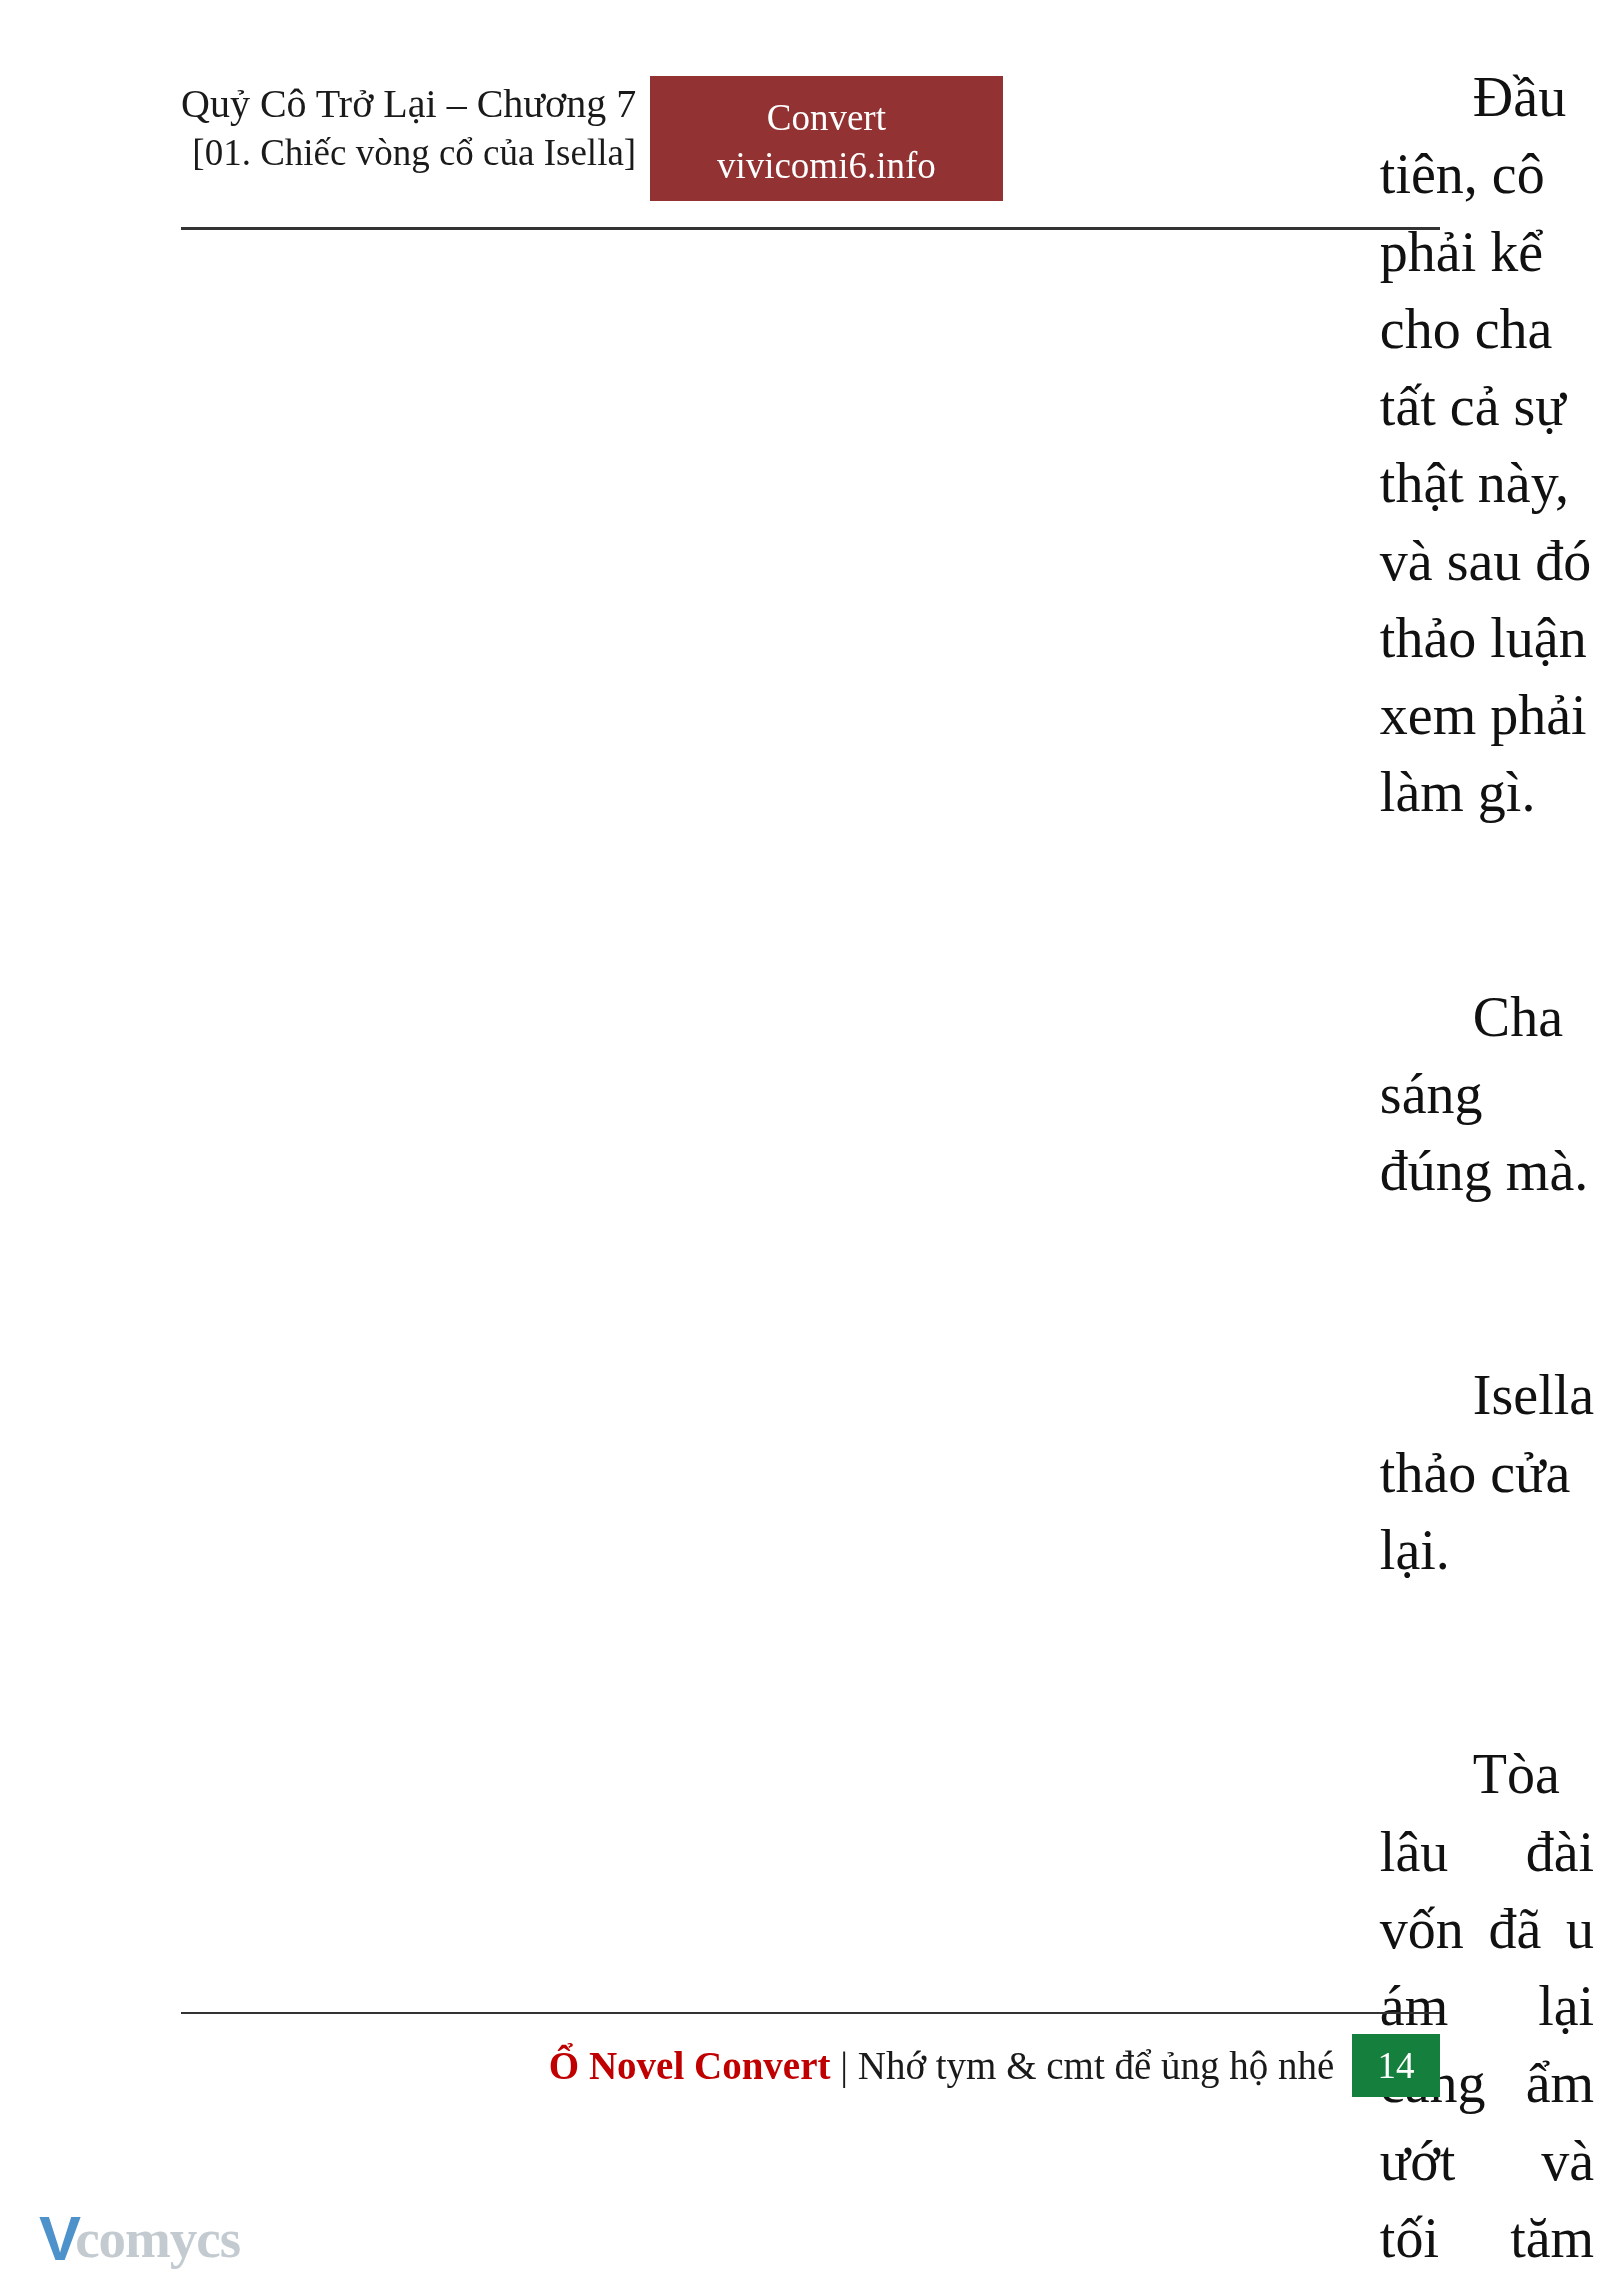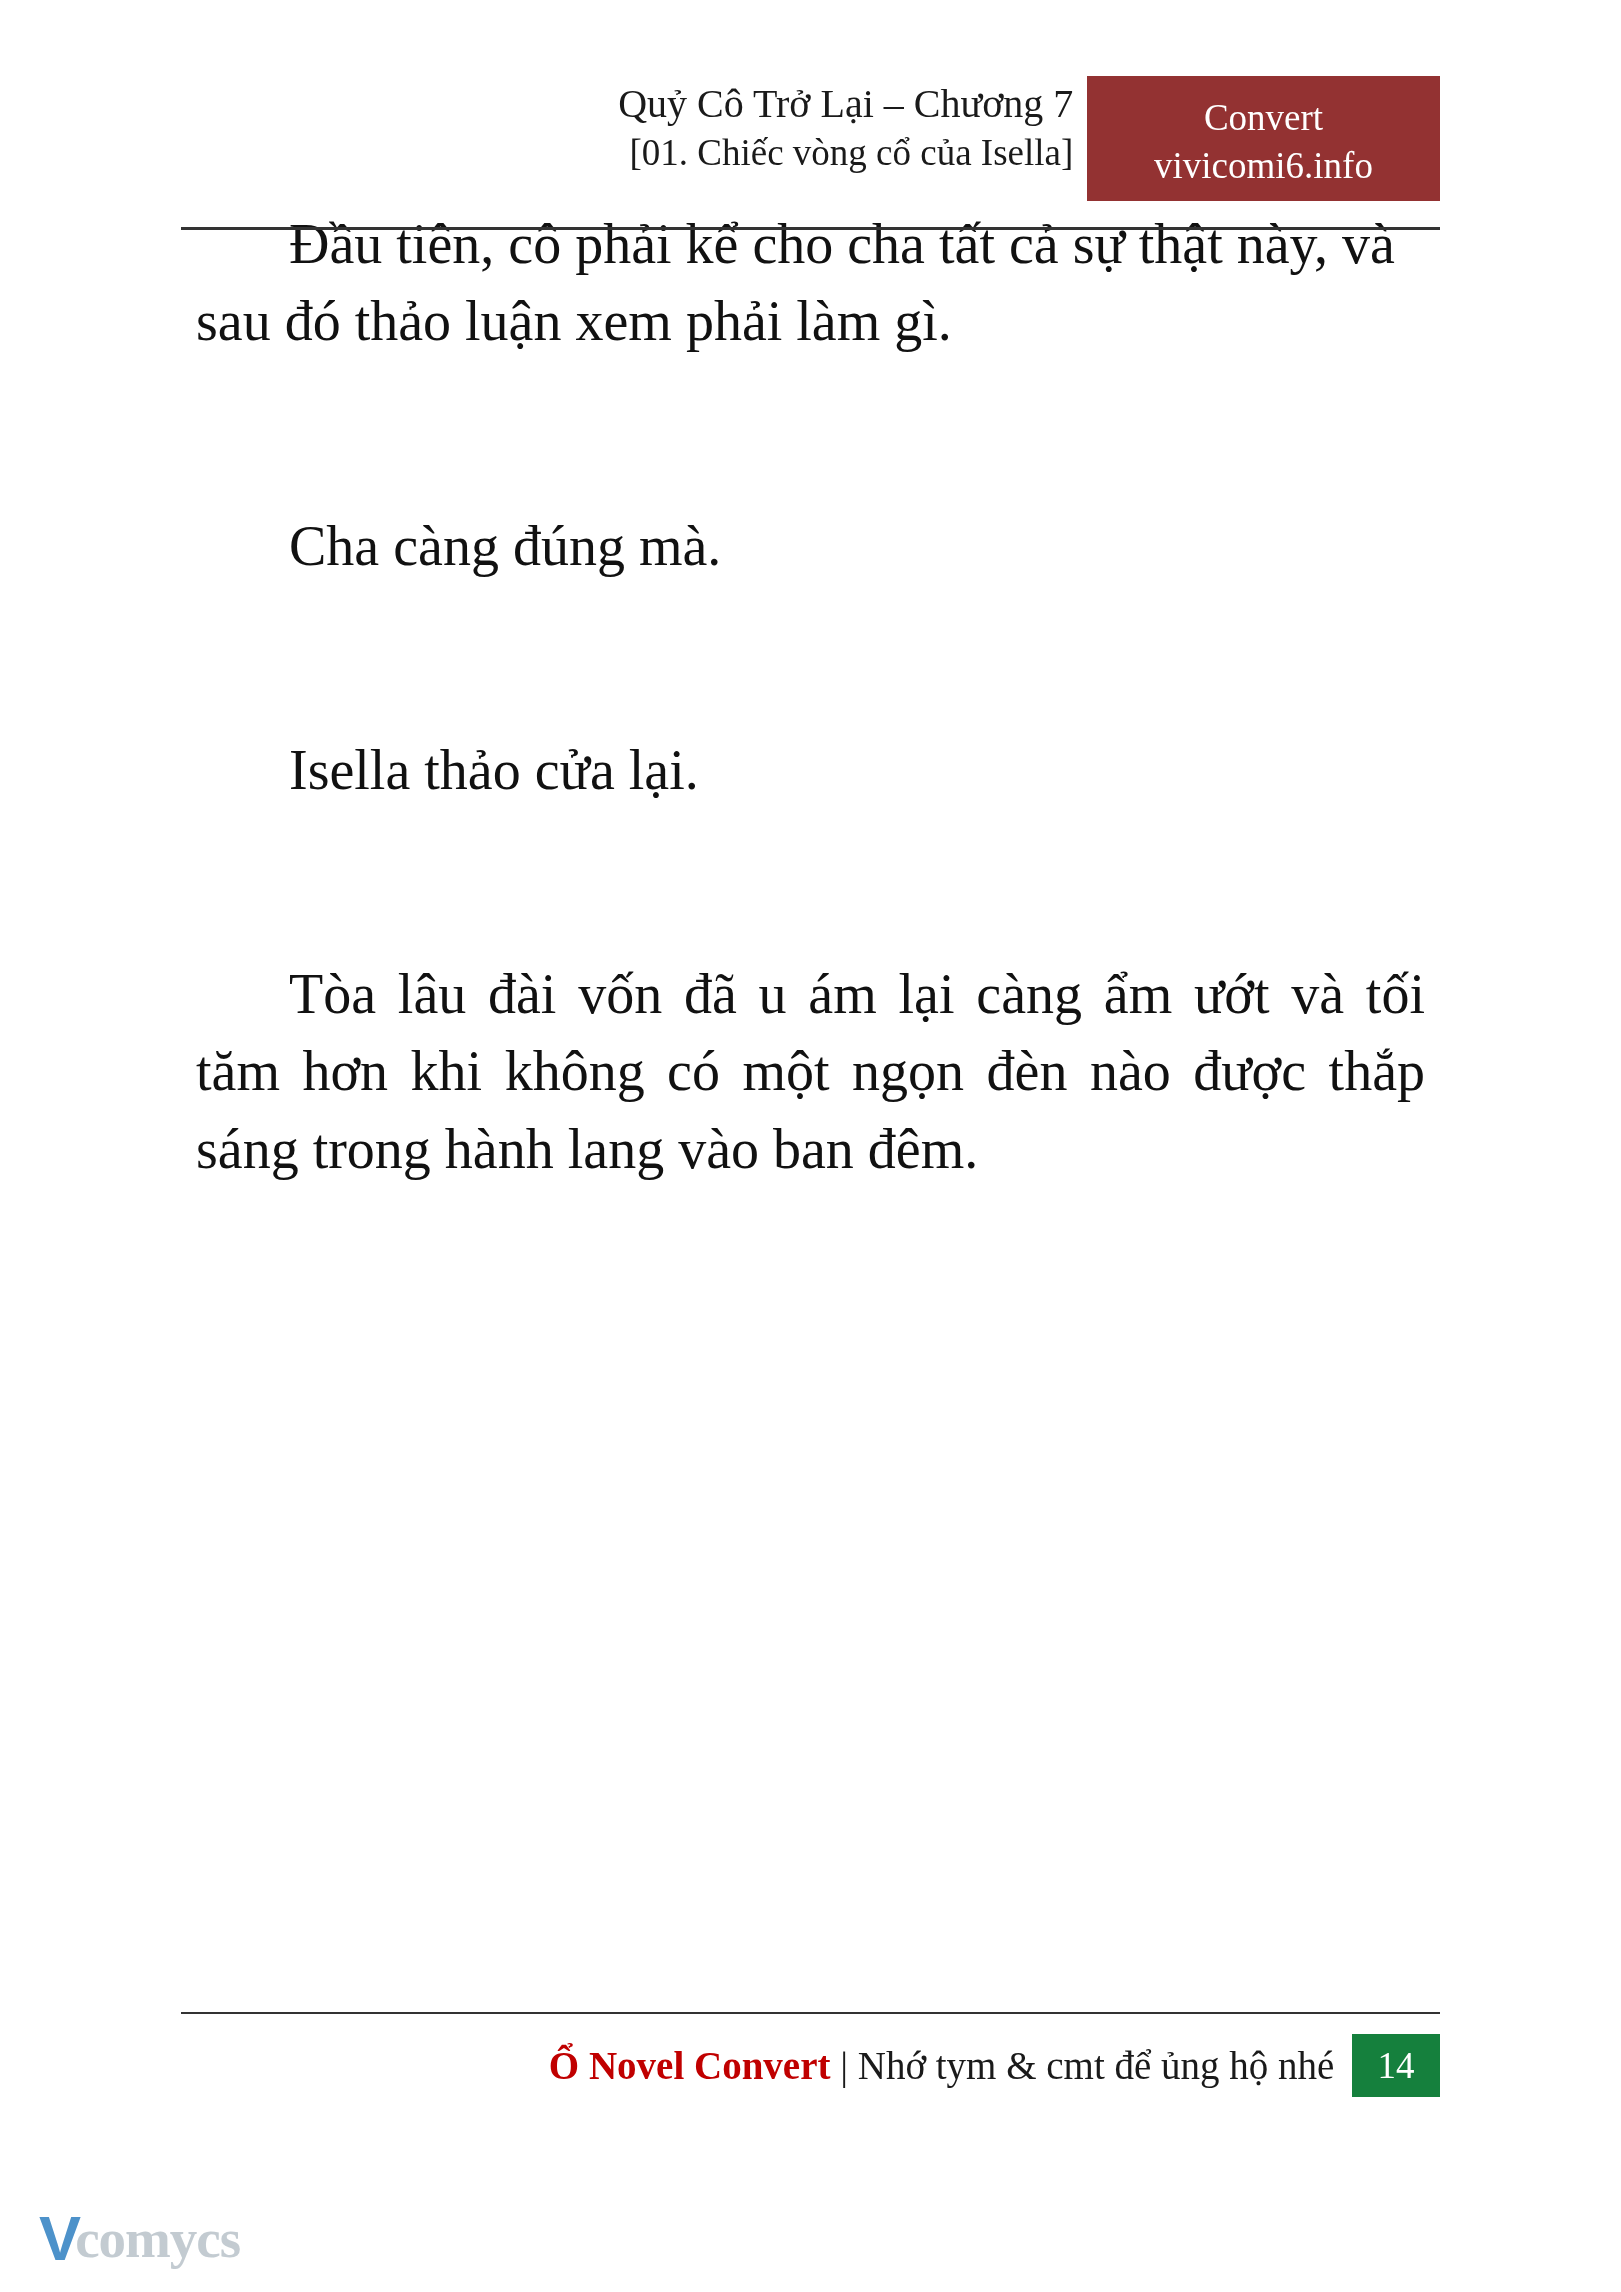--- a/index.html
+++ b/index.html
@@ -13,21 +13,21 @@
     font-family: "Liberation Serif", "DejaVu Serif", serif;
     color: #1a1a1a;
     position: relative;
     overflow: hidden;
   }
 
   .page {
     position: absolute;
     inset: 0;
     display: flex;
-    flex-direction: column;
+    flex-direction: row;
   }
 
   
   .header {
     position: relative;
     margin: 0 181px 0 181px;
     padding-top: 76px;
     height: 147px;
     box-sizing: border-box;
   }
@@ -177,21 +177,21 @@
         <div>Convert</div>
         <div>vivicomi6.info</div>
       </div>
     </div>
   </div>
   <div class="header-rule"></div>
 
   <div class="content">
     <p class="para indent">Đầu tiên, cô phải kể cho cha tất cả sự thật này, và sau đó thảo luận xem phải làm gì.</p>
     <div class="spacer-lg"></div>
-    <p class="para indent">Cha càng đúng mà.</p>
+    <p class="para indent">Cha sáng đúng mà.</p>
     <div class="spacer-lg"></div>
     <p class="para indent">Isella thảo cửa lại.</p>
     <div class="spacer-lg"></div>
     <p class="para indent justify">Tòa lâu đài vốn đã u ám lại càng ẩm ướt và tối tăm hơn khi không có một ngọn đèn nào được thắp sáng trong hành lang vào ban đêm.</p>
   </div>
 
   <div class="footer">
     <div class="footer-rule"></div>
     <div class="footer-row">
       <div class="footer-text">

